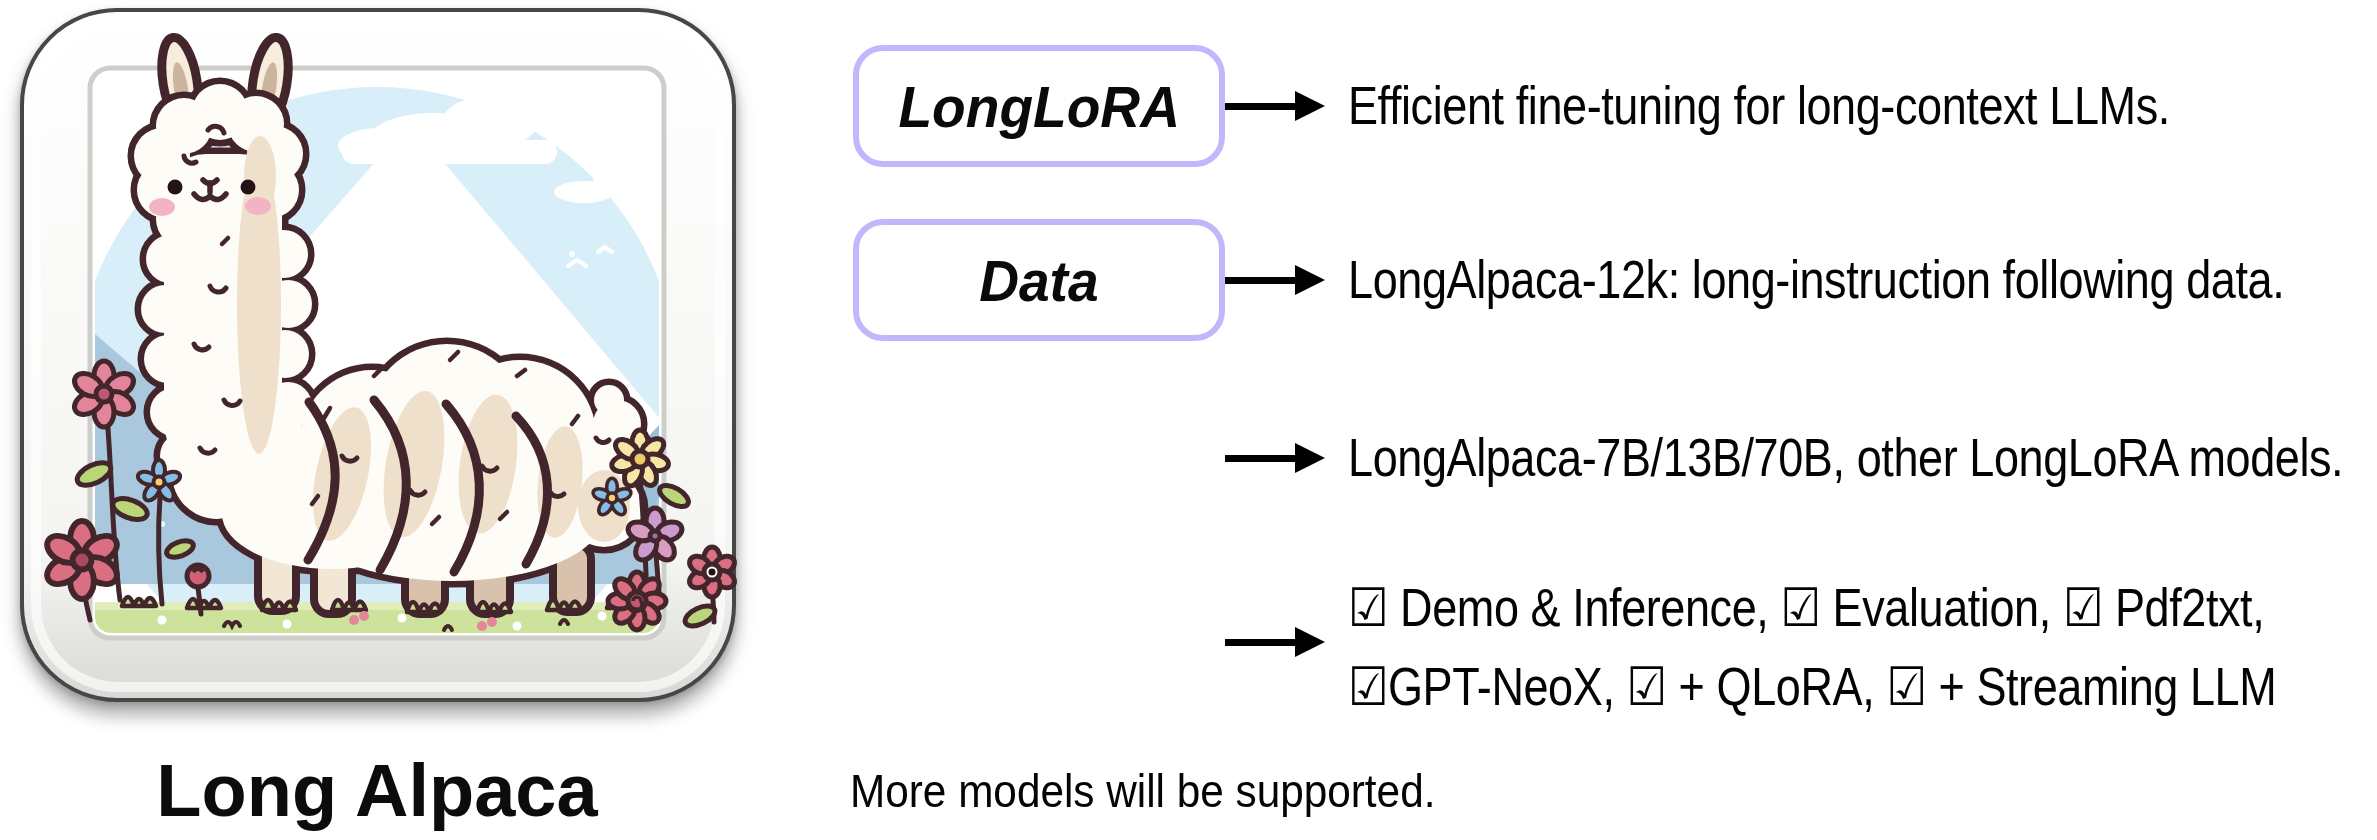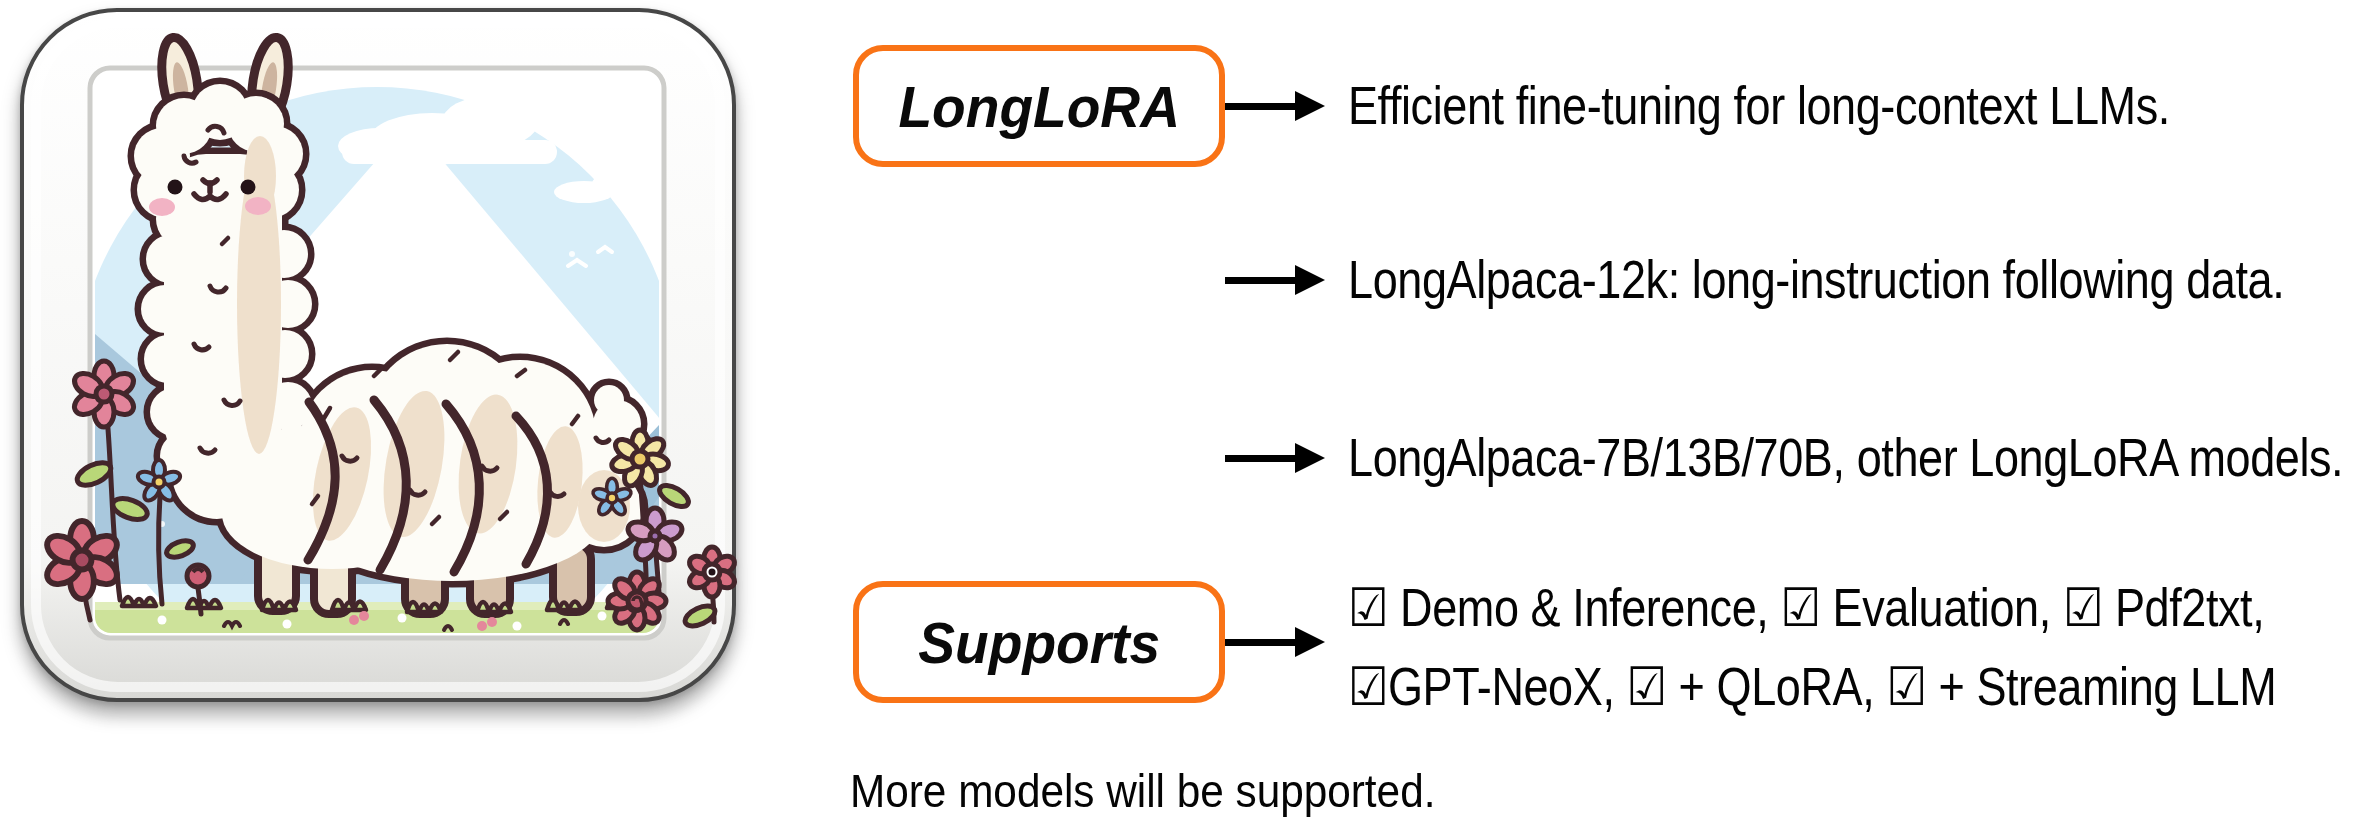--- a/index.html
+++ b/index.html
@@ -8,21 +8,21 @@
   .canvas{position:relative;width:2377px;height:840px;background:#fff;}
 
   
   .icon-wrap{position:absolute;left:12px;top:4px;width:730px;height:700px;
              filter:drop-shadow(0 12px 9px rgba(0,0,0,.30)) drop-shadow(0 3px 3px rgba(0,0,0,.18));}
   .icon-caption{position:absolute;left:12px;top:748px;width:730px;text-align:center;
                 font-size:74px;font-weight:700;letter-spacing:0;color:#0c0c0c;white-space:nowrap;}
 
   
   .pill{position:absolute;left:853px;width:372px;height:122px;box-sizing:border-box;
-        background:#fff;border:6px solid #f97316;border-radius:30px;
+        background:#fff;border:6px solid #c4b5fd;border-radius:30px;
         display:flex;align-items:center;justify-content:center;}
   .pill span{font-style:italic;font-weight:600;font-size:58px;color:#0a0a0a;
              transform:scaleX(.95);white-space:nowrap;}
   .arrow{position:absolute;left:1225px;width:102px;height:30px;}
   .arrow .shaft{position:absolute;left:0;top:12px;width:74px;height:7px;background:#000;}
   .arrow .head{position:absolute;left:70px;top:0;width:0;height:0;
                border-left:30px solid #000;border-top:15px solid transparent;border-bottom:15px solid transparent;}
   .desc{position:absolute;left:1348px;font-size:53px;line-height:66px;color:#040404;
         white-space:nowrap;transform:scaleX(.85);transform-origin:left top;letter-spacing:-.5px;}
   .desc.multi{line-height:79px;}
@@ -353,51 +353,52 @@
             <ellipse cx="0" cy="-14" rx="8" ry="11" transform="rotate(240)"></ellipse>
               <ellipse cx="0" cy="-14" rx="8" ry="11" transform="rotate(300)"></ellipse>
           </g>
           <circle r="8" fill="#ffffff"></circle>
             <circle r="3.5" fill="#231318" stroke="none"></circle>
         </g>
       </g>
     </svg>
   </div>
 
+  <div class="icon-caption">Long Alpaca</div>
 
   <div class="pill" style="top:45px">
     <span>LongLoRA</span>
   </div>
   <div class="arrow" style="top:91px">
     <span class="shaft"></span>
     <span class="head"></span>
   </div>
   <div class="desc" style="top:73px">
     <span>Efficient fine-tuning for long-context LLMs.</span>
   </div>
 
+  <div class="pill" style="top:219px">
+    <span>Data</span>
+  </div>
   <div class="arrow" style="top:265px">
     <span class="shaft"></span>
     <span class="head"></span>
   </div>
   <div class="desc" style="top:247px">
     <span>LongAlpaca-12k: long-instruction following data.</span>
   </div>
 
   <div class="arrow" style="top:443px">
     <span class="shaft"></span>
     <span class="head"></span>
   </div>
   <div class="desc" style="top:425px">
     <span>LongAlpaca-7B/13B/70B, other LongLoRA models.</span>
   </div>
 
-  <div class="pill" style="top:581px">
-    <span>Supports</span>
-  </div>
   <div class="arrow" style="top:627px">
     <span class="shaft"></span>
     <span class="head"></span>
   </div>
   <div class="desc multi" style="top:568px">
     <div>☑ Demo &amp; Inference, ☑ Evaluation, ☑ Pdf2txt,</div>
     <div>☑GPT-NeoX, ☑ + QLoRA, ☑ + Streaming LLM</div>
   </div>
 
   <div class="note">More models will be supported.</div>

